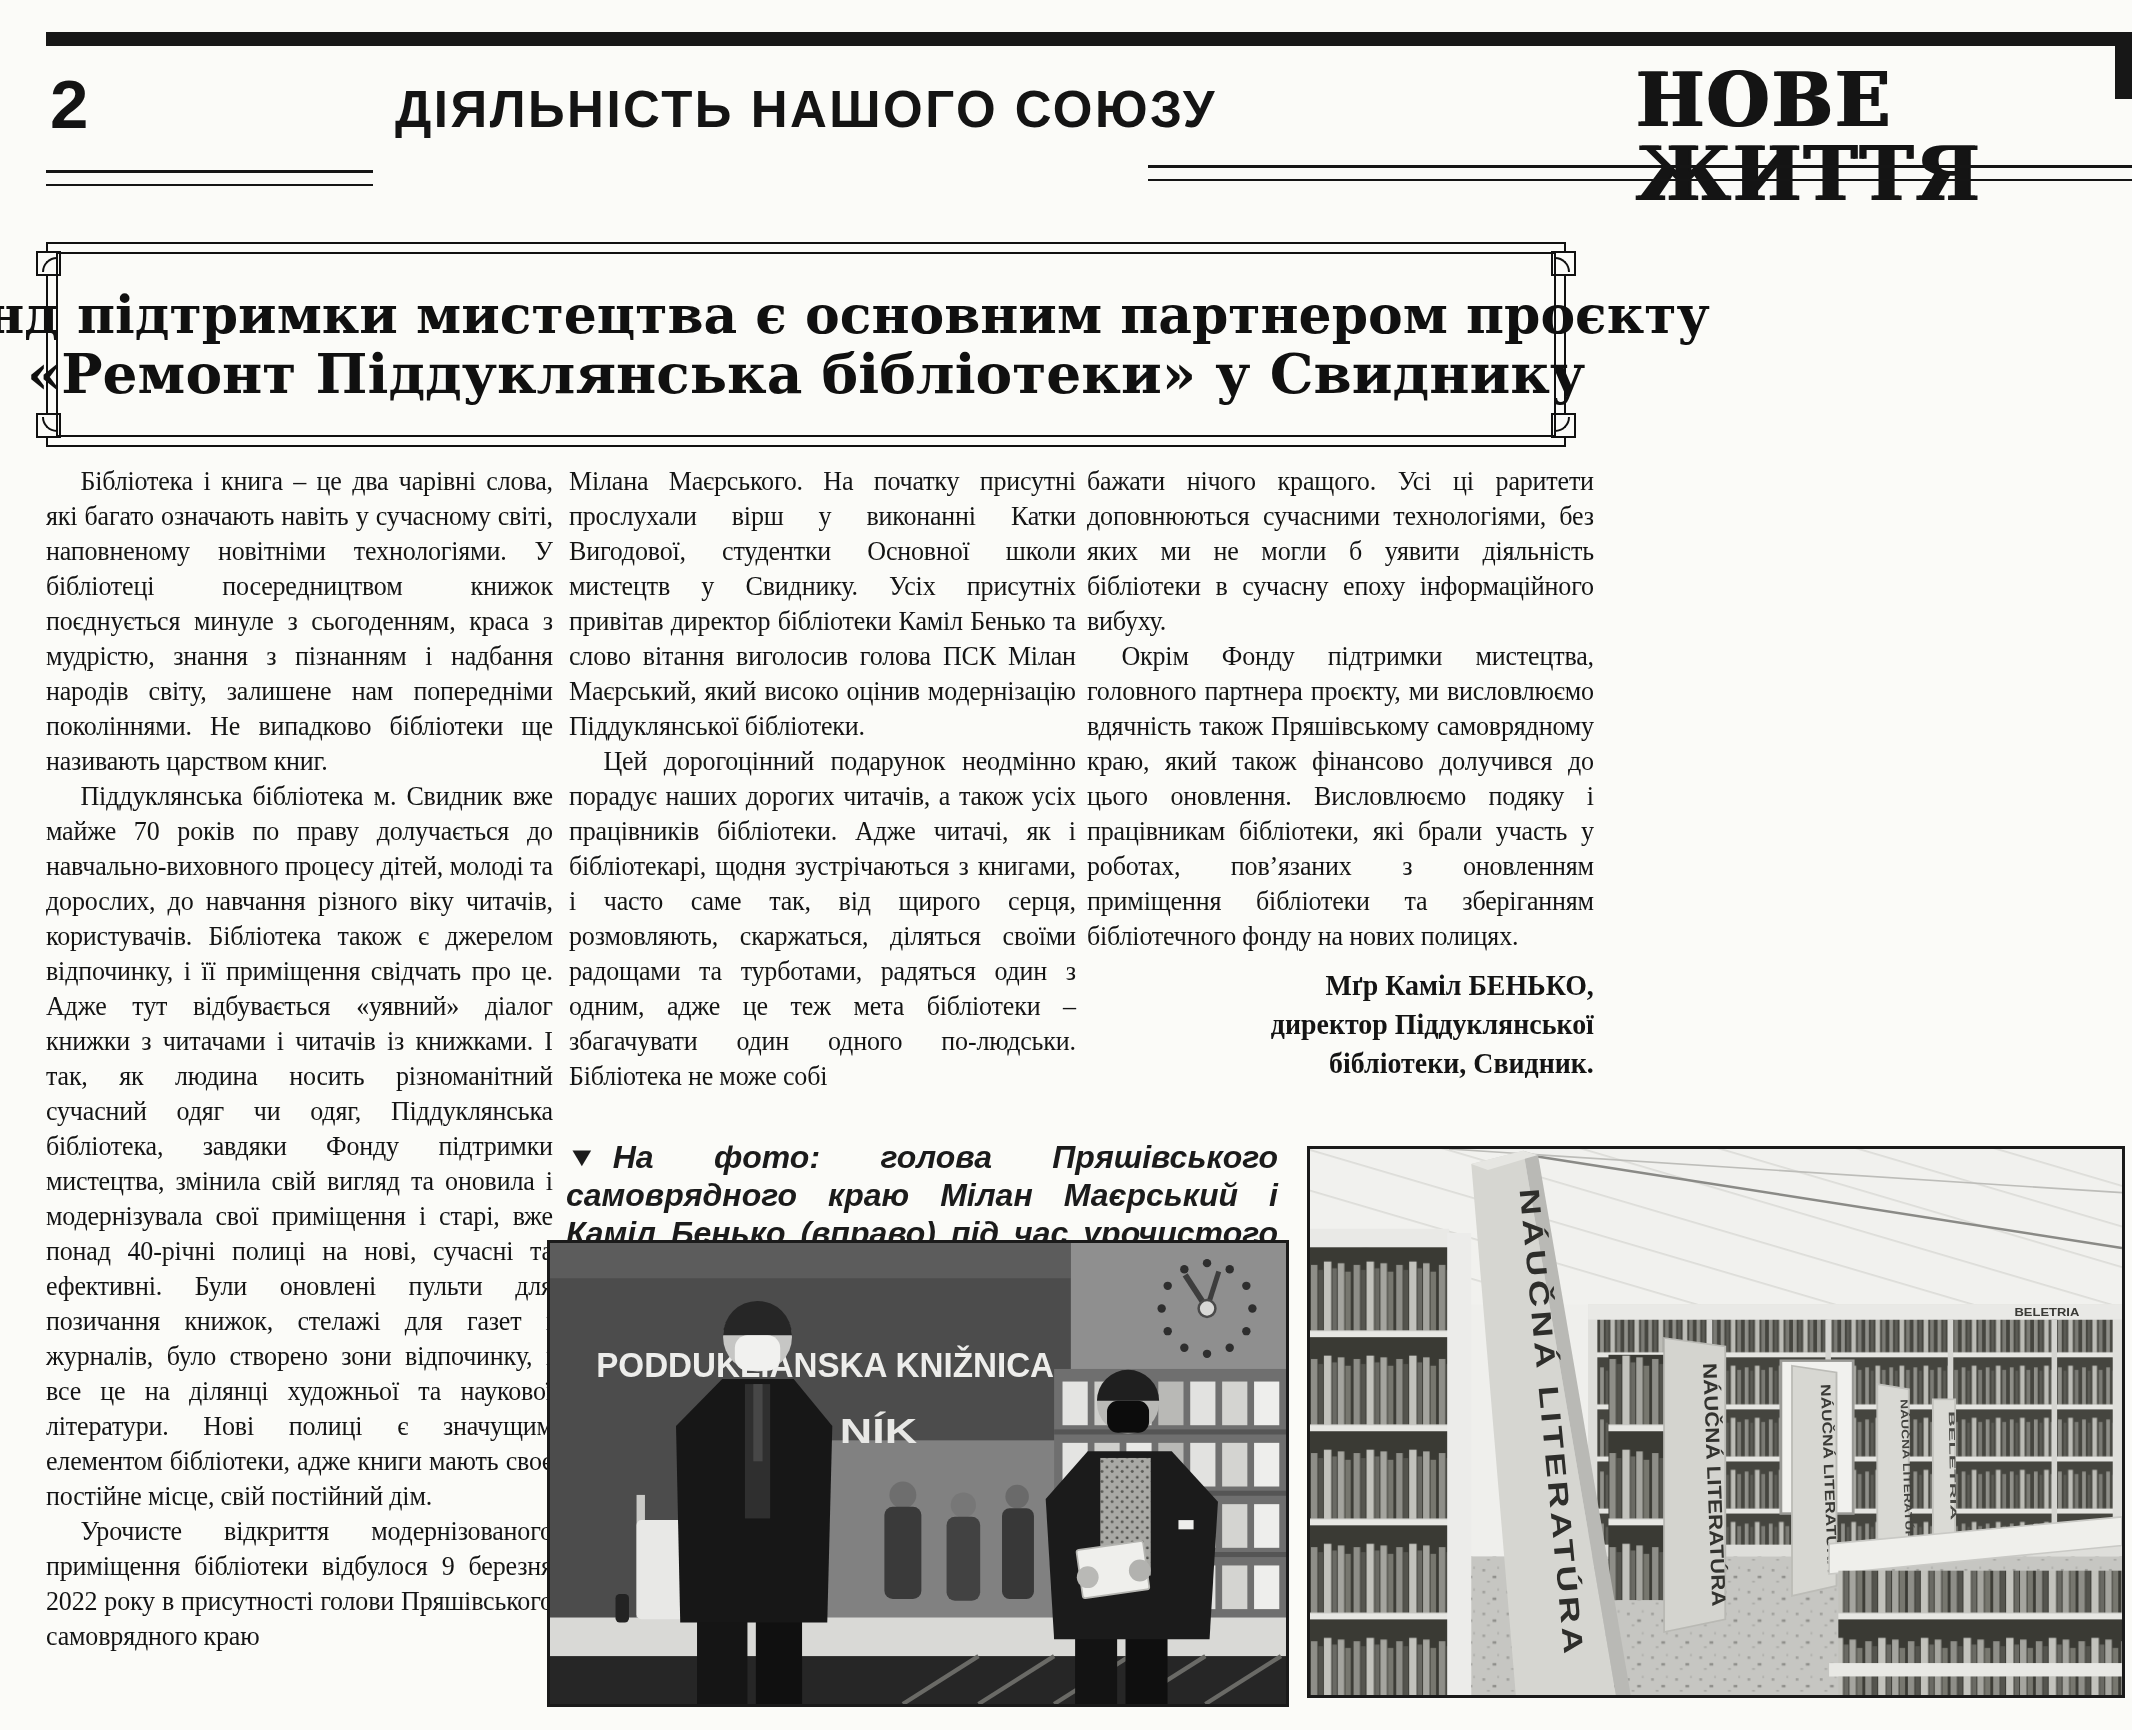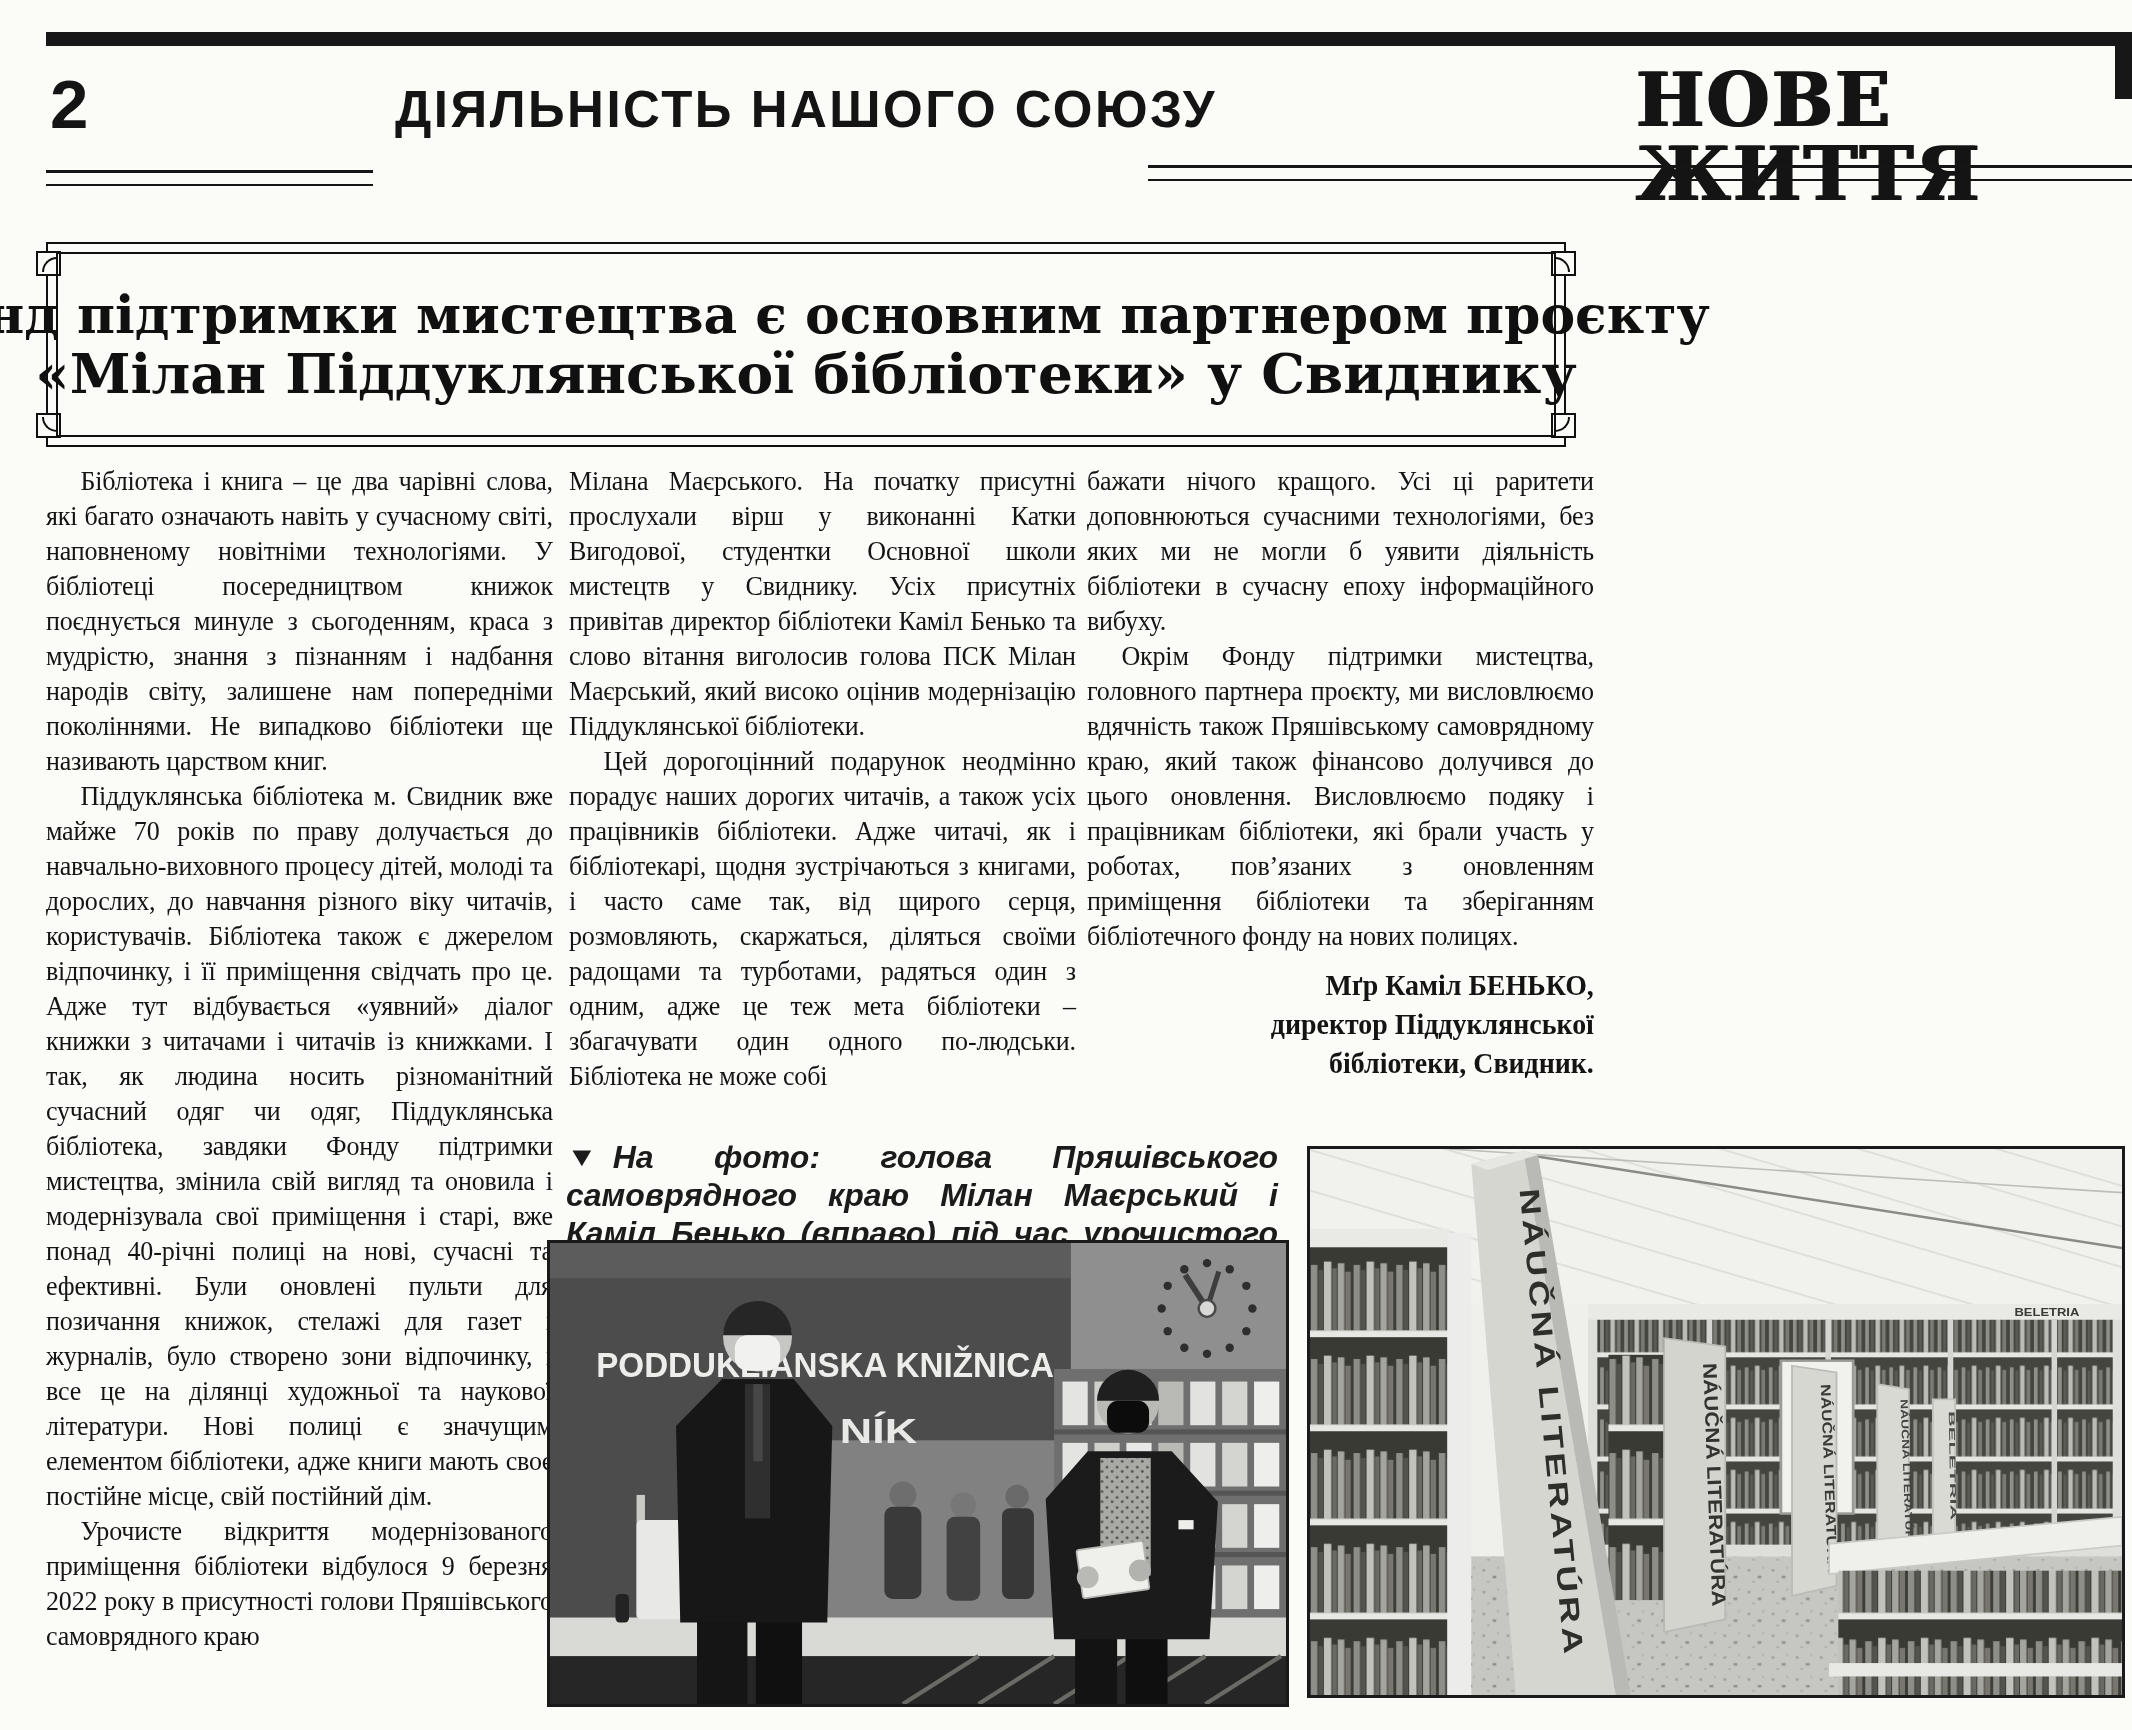--- a/index.html
+++ b/index.html
@@ -67,21 +67,21 @@
 <div class="abs dbl dbl-left"></div>
 <div class="abs dbl dbl-right"></div>
 
 <div class="abs hbox">
   <div class="corn tl"></div>
   <div class="corn tr"></div>
   <div class="corn bl"></div>
   <div class="corn br"></div>
   <div class="hbox-inner">
     <div class="hl hl1">Фонд підтримки мистецтва є основним партнером проєкту</div>
-    <div class="hl hl2">«Мілан Піддуклянської бібліотеки» у Свиднику</div>
+    <div class="hl hl2">«Ремонт Піддуклянська бібліотеки» у Свиднику</div>
   </div>
 </div>
 
 <div class="abs col col-1">
   <p class="ind">Бібліотека і книга – це два чарівні слова, які багато означають навіть у сучасному світі, наповненому новітніми технологіями. У бібліотеці посередництвом книжок поєднується минуле з сьогоденням, краса з мудрістю, знання з пізнанням і надбання народів світу, залишене нам попередніми поколіннями. Не випадково бібліотеки ще називають царством книг.</p>
   <p class="ind">Піддуклянська бібліотека м. Свидник вже майже 70 років по праву долучається до навчально-виховного процесу дітей, молоді та дорослих, до навчання різного віку читачів, користувачів. Бібліотека також є джерелом відпочинку, і її приміщення свідчать про це. Адже тут відбувається «уявний» діалог книжки з читачами і читачів із книжками. І так, як людина носить різноманітний сучасний одяг чи одяг, Піддуклянська бібліотека, завдяки Фонду підтримки мистецтва, змінила свій вигляд та оновила і модернізувала свої приміщення і старі, вже понад 40-річні полиці на нові, сучасні та ефективні. Були оновлені пульти для позичання книжок, стелажі для газет і журналів, було створено зони відпочинку, і все це на ділянці художньої та наукової літератури. Нові полиці є значущим елементом бібліотеки, адже книги мають своє постійне місце, свій постійний дім.</p>
   <p class="ind">Урочисте відкриття модернізованого приміщення бібліотеки відбулося 9 березня 2022 року в присутності голови Пряшівського самоврядного краю</p>
 </div>
 
 <div class="abs col col-2">

